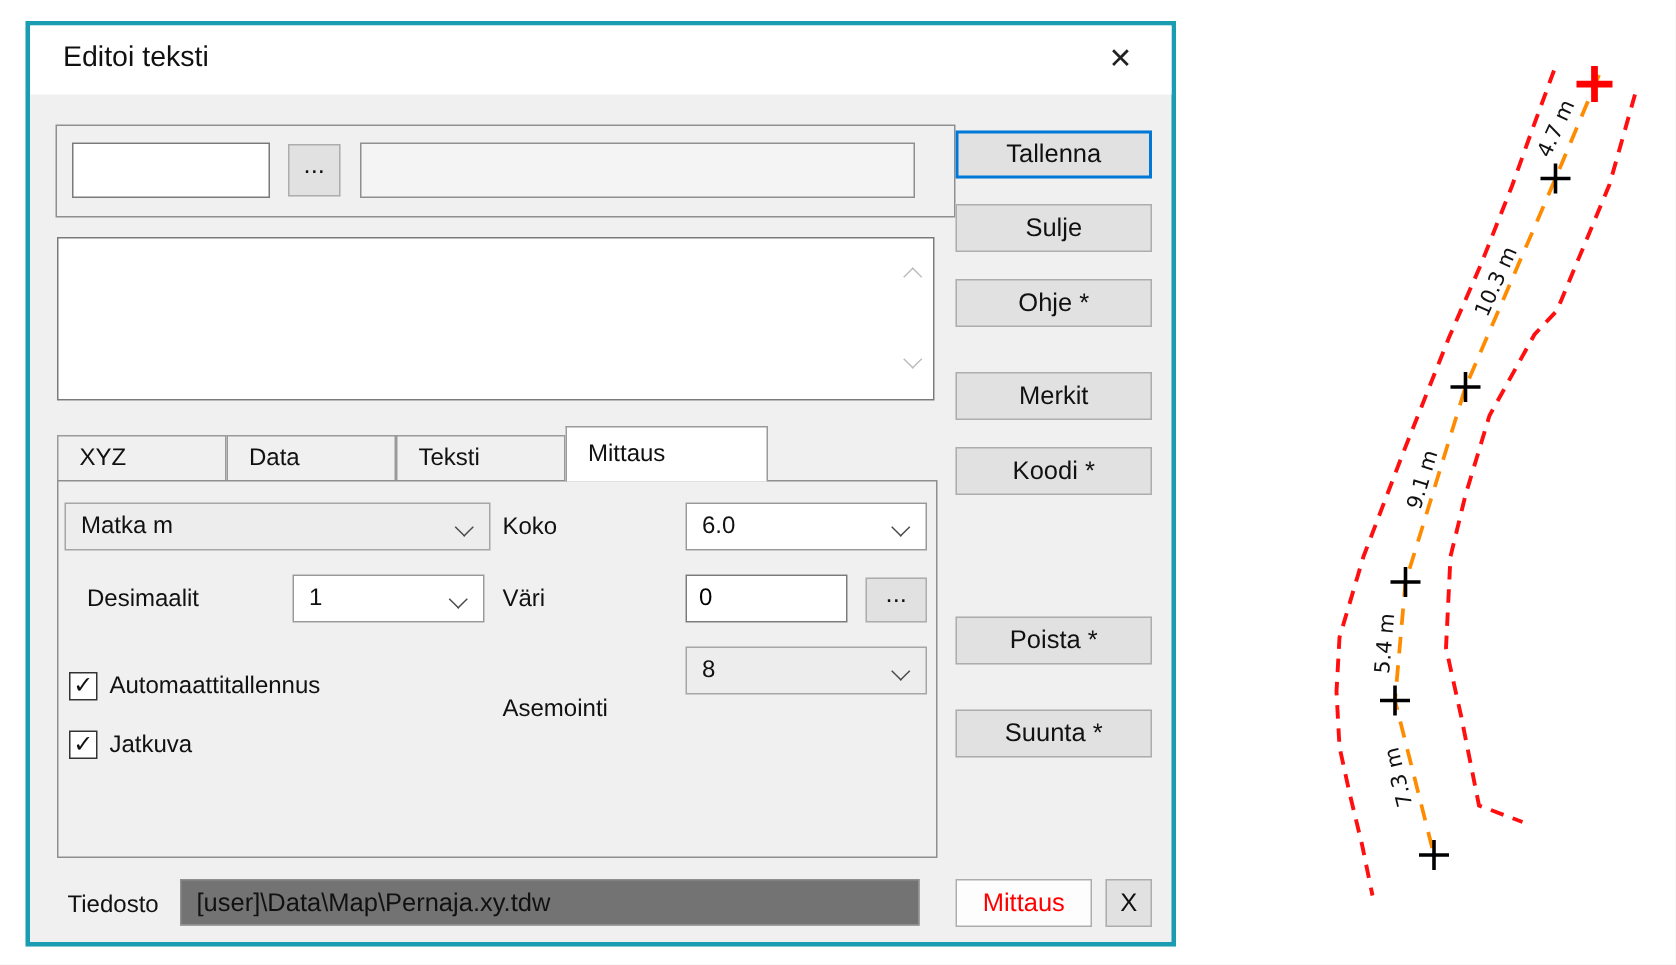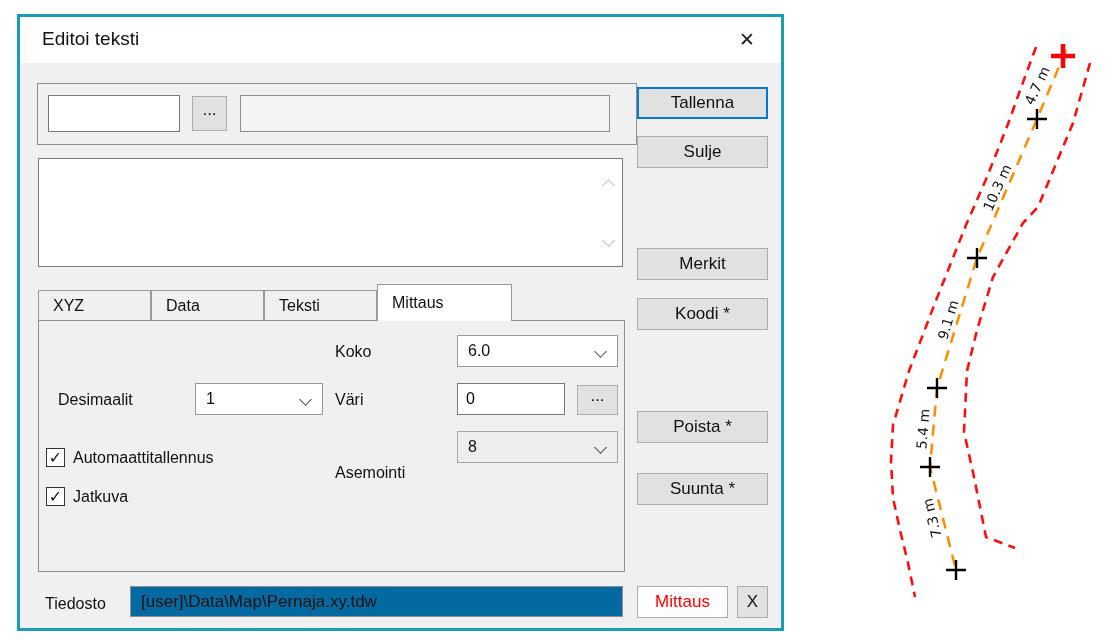--- a/index.html
+++ b/index.html
@@ -91,22 +91,22 @@
   
   .sbtn {
     position:absolute; left:617px; width:131px; height:32px; box-sizing:border-box;
     background:#e1e1e1; border:1px solid #adadad;
     font-size:17px; line-height:29px; text-align:center; cursor:default;
   }
   .sbtn.default { border:2px solid #0078d7; line-height:27px; }
 
   
   .file-field {
-    position:absolute; left:110px; top:569px; width:493px; height:31px; box-sizing:border-box;
-    background:#0369a1; border:1px solid #8f8f8f;
+    position:absolute; left:100px; top:569px; width:493px; height:31px; box-sizing:border-box;
+    background:#737373; border:1px solid #8f8f8f;
     font-size:17px; line-height:29px; padding-left:10px; white-space:nowrap; overflow:hidden;
   }
   .mode-btn {
     position:absolute; left:617px; top:569px; width:91px; height:32px; box-sizing:border-box;
     background:#fdfdfd; border:1px solid #adadad;
     font-size:17px; line-height:30px; text-align:center; cursor:default;
   }
   .xclose-btn { left:717px; top:569px; width:31px; height:32px; line-height:30px; }
 
   
@@ -130,20 +130,24 @@
     <span class="scrollchev sc-down"><span class="chev down light"></span></span>
   </div>
 
   <div class="tab" style="left:18px;width:113px">XYZ</div>
   <div class="tab" style="left:131px;width:113px">Data</div>
   <div class="tab" style="left:244px;width:113px">Teksti</div>
   <div class="tab active" style="left:357px;width:135px">Mittaus</div>
 
   <div class="panel"></div>
 
+  <div class="combo gray" style="left:23px;top:318px;width:284px">
+    <span>Matka m</span>
+    <span class="chev down"></span>
+  </div>
   <div class="label" style="left:315px;top:326px">Koko</div>
   <div class="combo" style="left:437px;top:318px;width:161px">
     <span>6.0</span>
     <span class="chev down"></span>
   </div>
 
   <div class="label" style="left:38px;top:374px">Desimaalit</div>
   <div class="combo" style="left:175px;top:366px;width:128px">
     <span>1</span>
     <span class="chev down"></span>
@@ -159,20 +163,21 @@
   <div class="combo gray" style="left:437px;top:414px;width:161px">
     <span>8</span>
     <span class="chev down"></span>
   </div>
   <div class="checkrow" style="left:26px;top:470px">
     <span class="checkbox"><span class="checkmark">✓</span></span><span class="checklabel">Jatkuva</span>
   </div>
 
   <div class="sbtn default" style="top:70px">Tallenna</div>
   <div class="sbtn" style="top:119px">Sulje</div>
+  <div class="sbtn" style="top:169px">Ohje *</div>
   <div class="sbtn" style="top:231px">Merkit</div>
   <div class="sbtn" style="top:281px">Koodi *</div>
   <div class="sbtn" style="top:394px">Poista *</div>
   <div class="sbtn" style="top:456px">Suunta *</div>
 
   <div class="label" style="left:25px;top:578px">Tiedosto</div>
   <div class="file-field">[user]\Data\Map\Pernaja.xy.tdw</div>
   <div class="mode-btn" style="color: rgb(255, 0, 0);">Mittaus</div>
   <div class="btn xclose-btn">X</div>
 </div>

